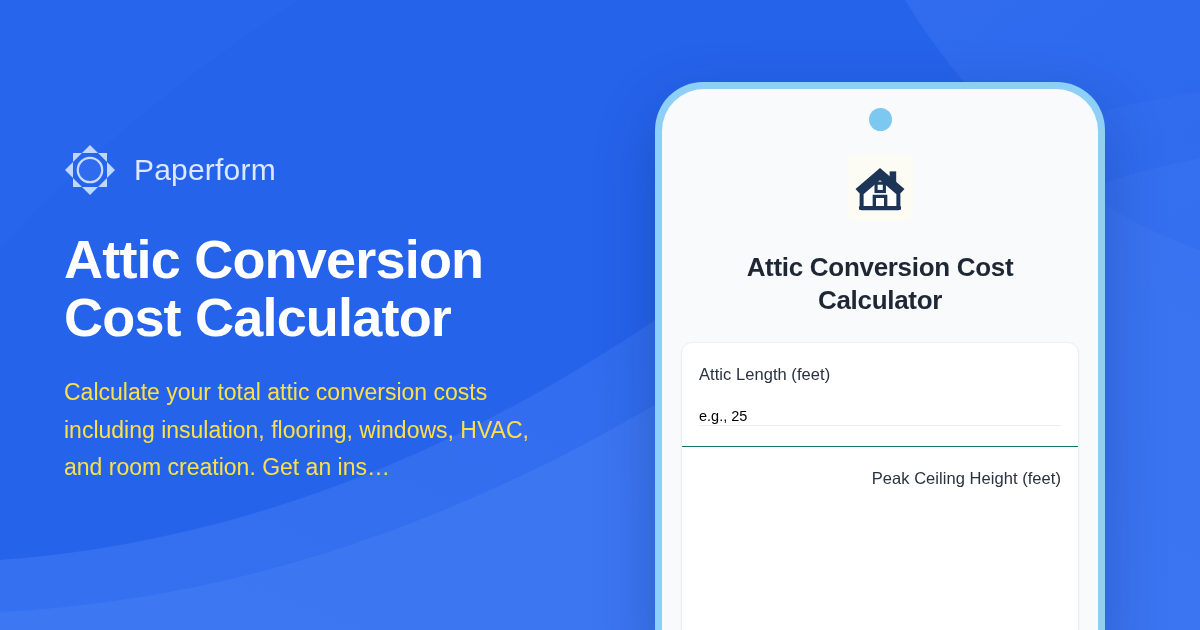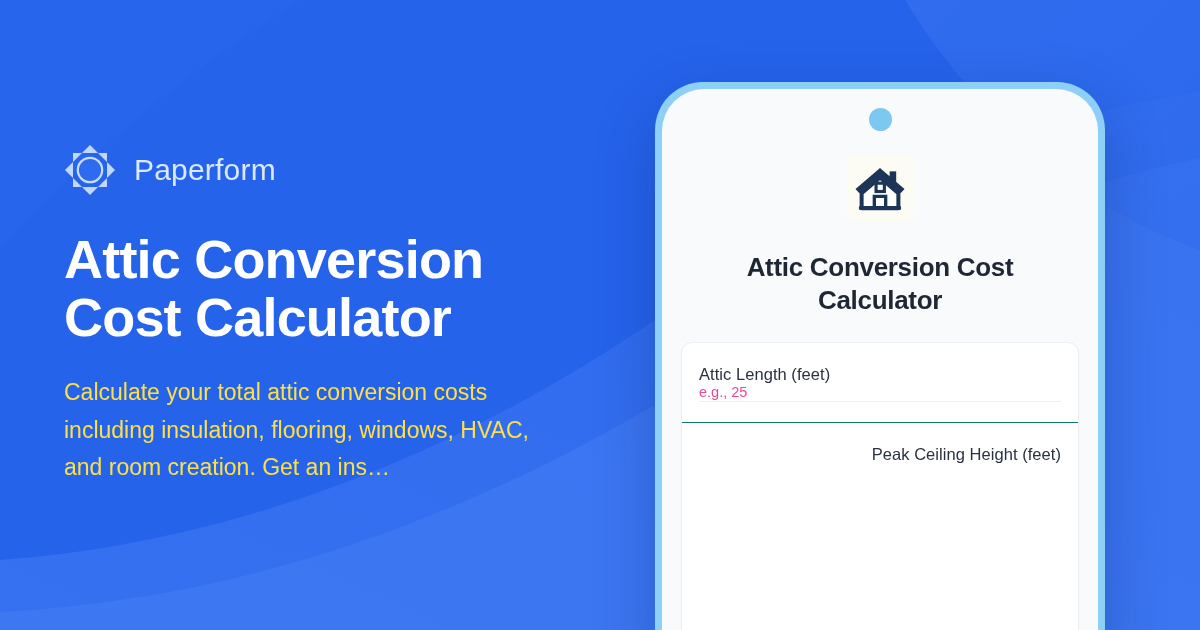--- a/index.html
+++ b/index.html
@@ -99,23 +99,24 @@
   .field {
     padding:22px 17px 0 17px;
     border-bottom:1px solid #0f766e;
   }
   .field:last-child { border-bottom:none;text-align:right; }
   .field-label {
     font-size:16.5px; color:#2a3240; font-weight:400;
     letter-spacing:0.05px;
   }
   .field-input {
+    margin-top:24px;
     padding-bottom:1px;
     border-bottom:1px solid #eceef2;
-    font-size:14.5px; color:#ec4899;
+    font-size:14.5px; color:#000000;
     font-family:"Liberation Sans", sans-serif;
     margin-bottom:20px;
   }
   .field.partial { padding-bottom:4px; border-bottom:none; }
 </style>
 </head>
 <body>
 
 <div class="bg-root">
   <svg class="bg-svg" viewBox="0 0 1200 630" preserveAspectRatio="none">

